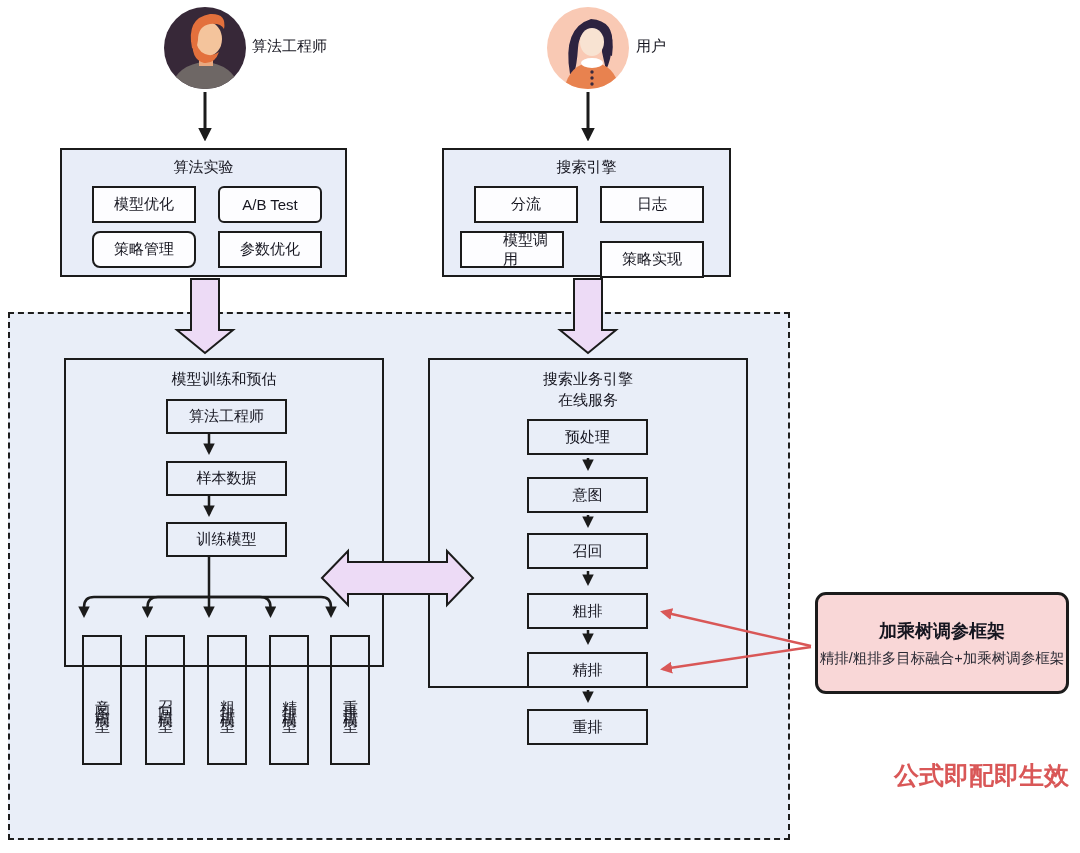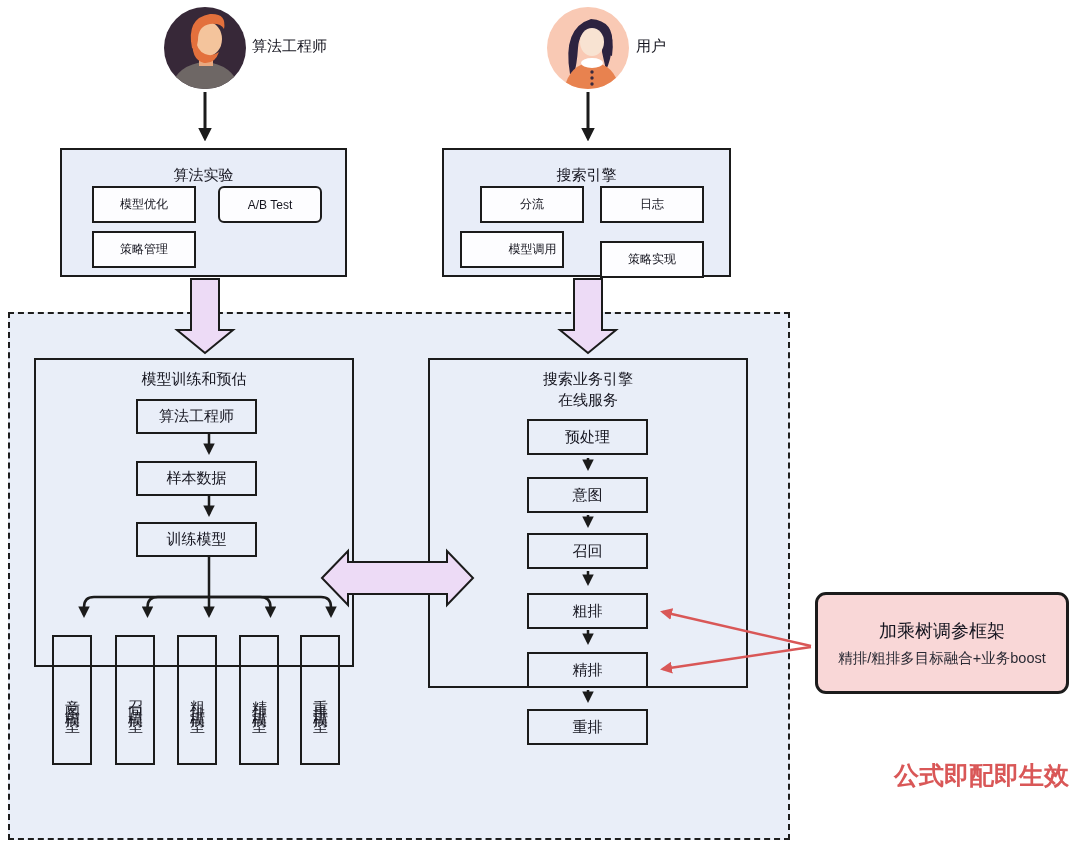--- a/index.html
+++ b/index.html
@@ -6,24 +6,24 @@
   .canvas{
     position:relative;width:1080px;height:853px;background:#ffffff;
     font-family:"Liberation Sans","DejaVu Sans",sans-serif;color:#15151f;overflow:hidden;
   }
   .abs{position:absolute;}
   .label{font-size:15px;color:#15151f;white-space:nowrap;}
   
   .outer-box{
     position:absolute;background:#e8edf8;border:2px solid #1b1b1b;z-index:2;box-sizing:border-box;
   }
-  .outer-box .box-title{display:block;text-align:center;margin-top:16px;font-size:15px;}
+  .outer-box .box-title{display:block;text-align:center;margin-top:8px;font-size:15px;}
   .sub-box{
     position:absolute;width:104px;height:37px;background:#fdfdff;border:2px solid #1b1b1b;
-    display:flex;align-items:center;justify-content:center;font-size:12px;box-sizing:border-box;
+    display:flex;align-items:center;justify-content:center;font-size:15px;box-sizing:border-box;
   }
   
   .panel{
     position:absolute;left:8px;top:312px;width:782px;height:528px;background:#e9eef8;
     border:2px dashed #1d1d1d;z-index:1;box-sizing:border-box;
   }
   
   .inner-box{
     position:absolute;border:2px solid #1b1b1b;z-index:2;box-sizing:border-box;background:transparent;
   }
@@ -36,21 +36,21 @@
     position:absolute;width:40px;height:130px;border:2px solid #1b1b1b;background:transparent;
     display:flex;align-items:center;justify-content:center;font-size:15px;box-sizing:border-box;
     writing-mode:vertical-rl;text-orientation:upright;letter-spacing:6px;
   }
   
   .pink-box{
     position:absolute;left:815px;top:592px;width:254px;height:102px;background:#f9d7d7;
     border:3px solid #1b1b1b;border-radius:11px;z-index:2;box-sizing:border-box;
     display:flex;flex-direction:column;align-items:center;justify-content:center;gap:6px;
   }
-  .pink-title{font-size:18px;font-weight:normal;color:#15151f;}
+  .pink-title{font-size:18px;font-weight:bold;color:#15151f;}
   .pink-sub{font-size:14.5px;color:#2a2a34;}
   .red-caption{
     position:absolute;left:815px;top:711px;width:254px;text-align:right;
     font-size:25px;font-weight:bold;color:#d95757;z-index:2;margin-top:48px;
   }
   .avatar{position:absolute;width:84px;height:84px;z-index:2;}
   svg.overlay{
     position:absolute;left:0;top:0;width:1080px;height:853px;z-index:3;pointer-events:none;
   }
 </style>
@@ -93,34 +93,35 @@
       <circle cx="46" cy="72" r="1.7" fill="#3a2b3f"></circle>
       <circle cx="46" cy="78" r="1.7" fill="#3a2b3f"></circle>
     </g>
   </svg>
   <div class="abs label" style="left:636px;top:37px;">用户</div>
 
   <div class="outer-box" style="left:60px;top:148px;width:287px;height:129px;">
     <span class="box-title">算法实验</span>
     <div class="sub-box" style="left:30px;top:36px;">模型优化</div>
     <div class="sub-box" style="left:156px;top:36px;border-radius:6px;">A/B Test</div>
-    <div class="sub-box" style="left:30px;top:81px;">策略管理</div>
+    <div class="sub-box" style="left:30px;top:81px;border-radius:8px;">策略管理</div>
+    <div class="sub-box" style="left:156px;top:81px;">参数优化</div>
   </div>
 
   <div class="outer-box" style="left:442px;top:148px;width:289px;height:129px;">
     <span class="box-title">搜索引擎</span>
-    <div class="sub-box" style="left:30px;top:36px;margin-left:6px;">分流</div>
+    <div class="sub-box" style="left:30px;top:36px;">分流</div>
     <div class="sub-box" style="left:156px;top:36px;">日志</div>
     <div class="sub-box" style="left:16px;top:81px;padding-left:41px;">模型调用</div>
     <div class="sub-box" style="left:156px;top:91px;">策略实现</div>
   </div>
 
   <div class="panel"></div>
 
-  <div class="inner-box" style="left:34px;top:358px;width:320px;height:309px;">
+  <div class="inner-box" style="left:64px;top:358px;width:320px;height:309px;">
     <span class="inner-title" style="margin-top:10px;">模型训练和预估</span>
     <div class="flow-box" style="left:100px;top:39px;">算法工程师</div>
     <div class="flow-box" style="left:100px;top:101px;">样本数据</div>
     <div class="flow-box" style="left:100px;top:162px;">训练模型</div>
     <div class="model-box" style="left:16px;top:275px;">意图模型</div>
     <div class="model-box" style="left:79px;top:275px;">召回模型</div>
     <div class="model-box" style="left:141px;top:275px;">粗排模型</div>
     <div class="model-box" style="left:203px;top:275px;">精排模型</div>
     <div class="model-box" style="left:264px;top:275px;">重排模型</div>
   </div>
@@ -131,21 +132,21 @@
     <div class="flow-box" style="left:97px;top:59px;height:36px;">预处理</div>
     <div class="flow-box" style="left:97px;top:117px;height:36px;">意图</div>
     <div class="flow-box" style="left:97px;top:173px;height:36px;">召回</div>
     <div class="flow-box" style="left:97px;top:233px;height:36px;">粗排</div>
     <div class="flow-box" style="left:97px;top:292px;height:36px;">精排</div>
     <div class="flow-box" style="left:97px;top:349px;height:36px;">重排</div>
   </div>
 
   <div class="pink-box">
     <div class="pink-title">加乘树调参框架</div>
-    <div class="pink-sub">精排/粗排多目标融合+业务boost</div>
+    <div class="pink-sub">精排/粗排多目标融合+加乘树调参框架</div>
   </div>
   <div class="red-caption">公式即配即生效</div>
 
   <svg class="overlay" viewBox="0 0 1080 853">
     <defs>
       <marker id="arwB" viewBox="0 0 10 10" refX="7.5" refY="5" markerWidth="4.6" markerHeight="4.6" orient="auto-start-reverse">
         <path d="M0,0 L10,5 L0,10 Z" fill="#1b1b1b"></path>
       </marker>
       <marker id="arwR" viewBox="0 0 10 10" refX="7.5" refY="5" markerWidth="4.8" markerHeight="4.8" orient="auto-start-reverse">
         <path d="M0,0 L10,5 L0,10 Z" fill="#d95757"></path>

